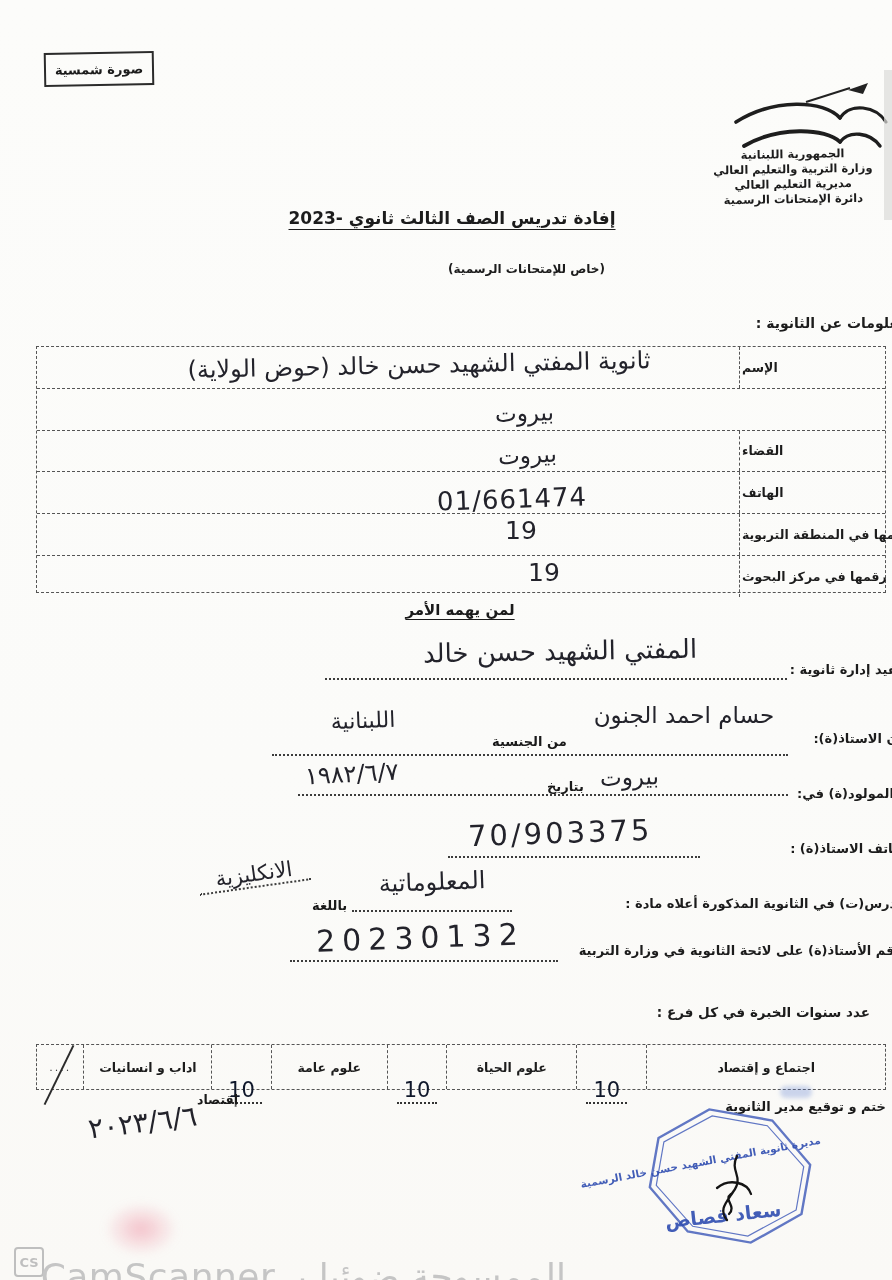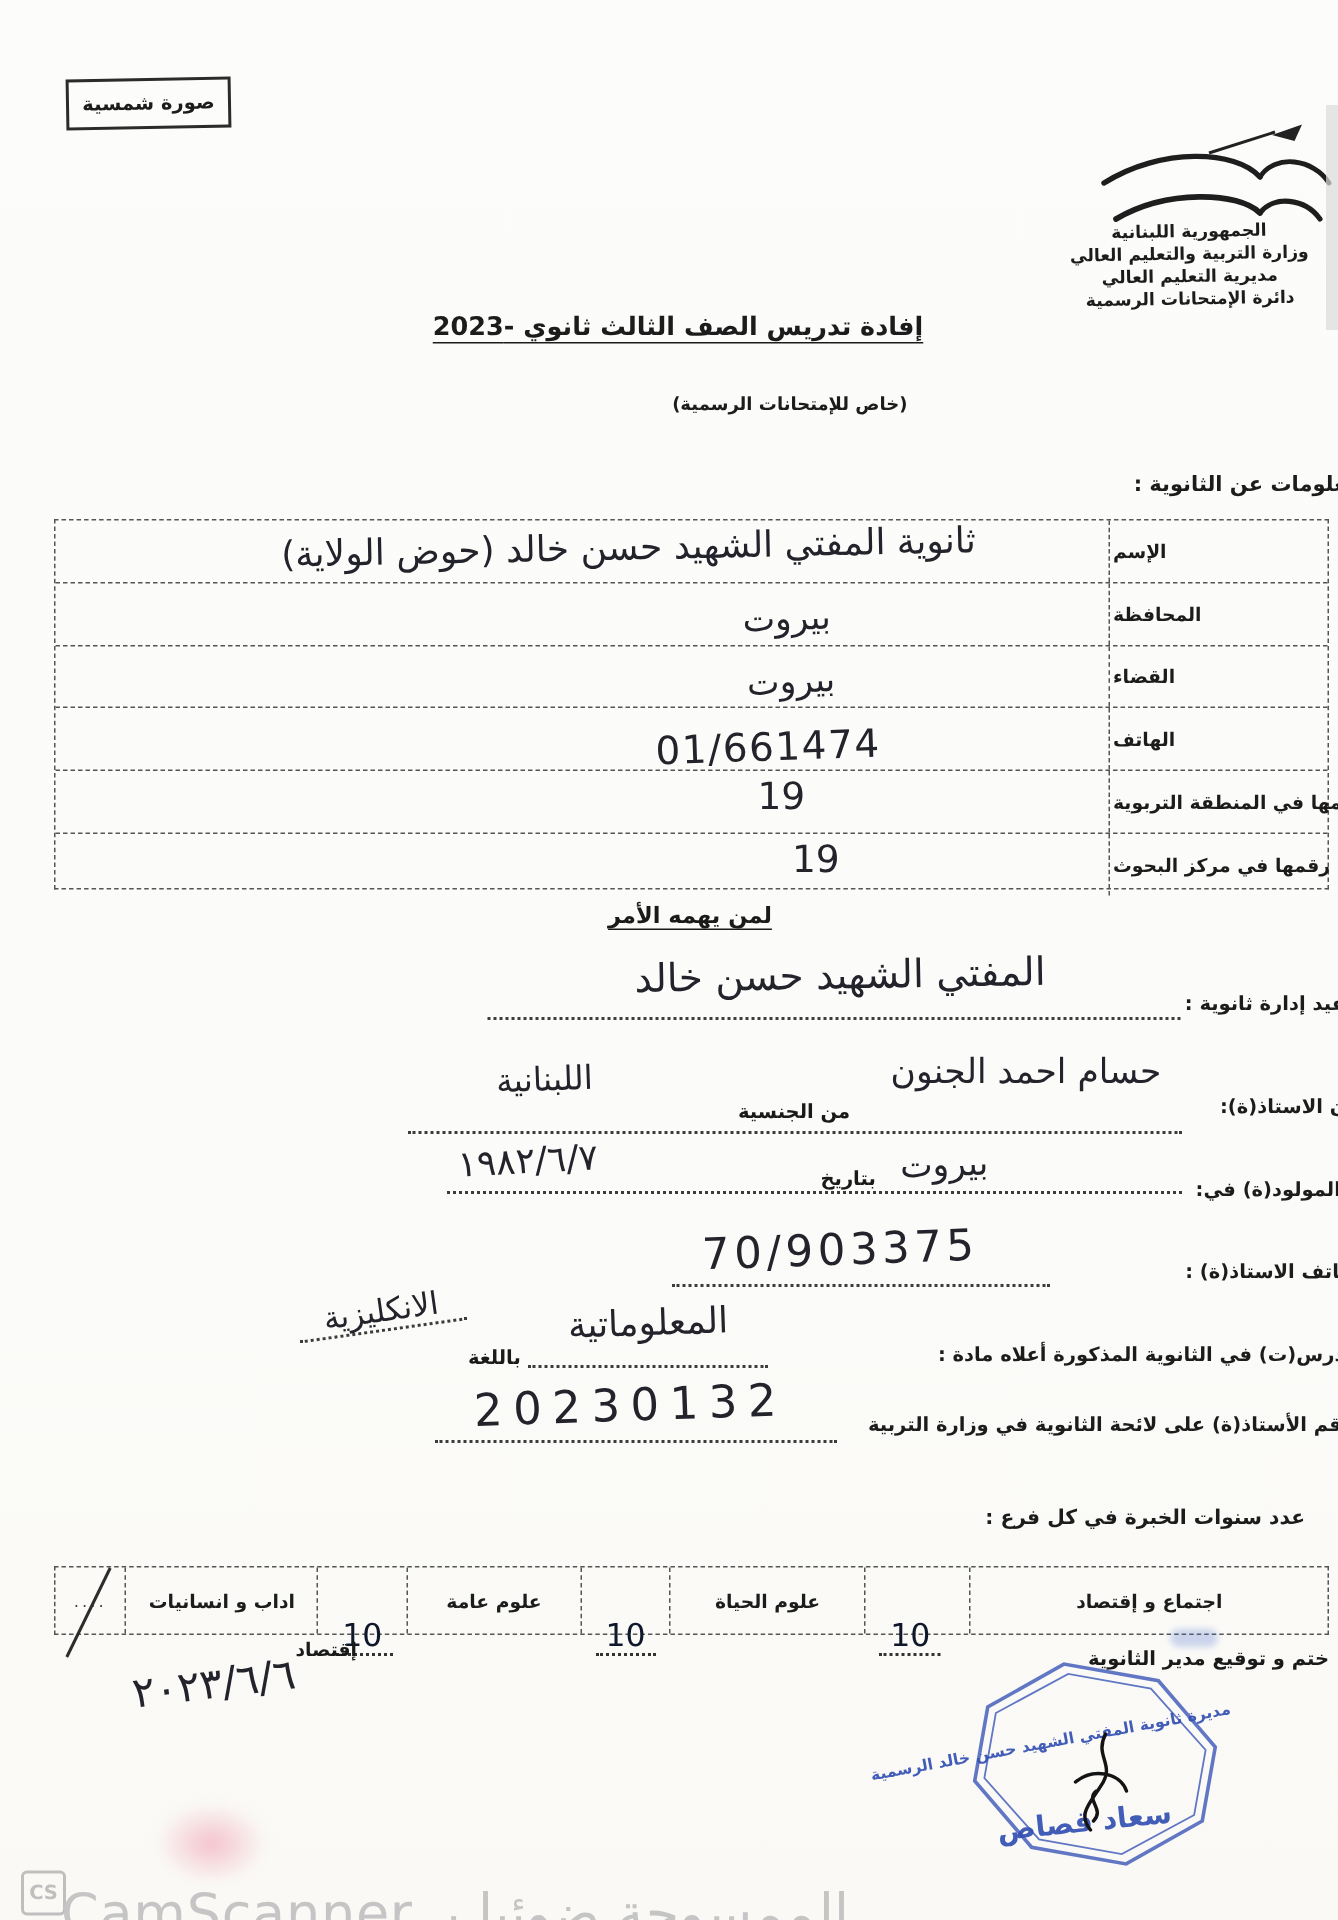--- a/index.html
+++ b/index.html
@@ -88,21 +88,20 @@
 
 <div class="abs sec-title" style="right:-14px;top:315px;">معلومات عن الثانوية :</div>
 
 <div class="abs t1">
   <div class="t1row">
       <div class="t1val"></div>
     <div class="t1lab">الإسم</div>
     </div>
   <div class="t1row">
       <div class="t1val"></div>
-    <div class="t1lab">المحافظة</div>
     </div>
   <div class="t1row">
       <div class="t1val"></div>
     <div class="t1lab">القضاء</div>
     </div>
   <div class="t1row">
       <div class="t1val"></div>
     <div class="t1lab">الهاتف</div>
     </div>
   <div class="t1row">

